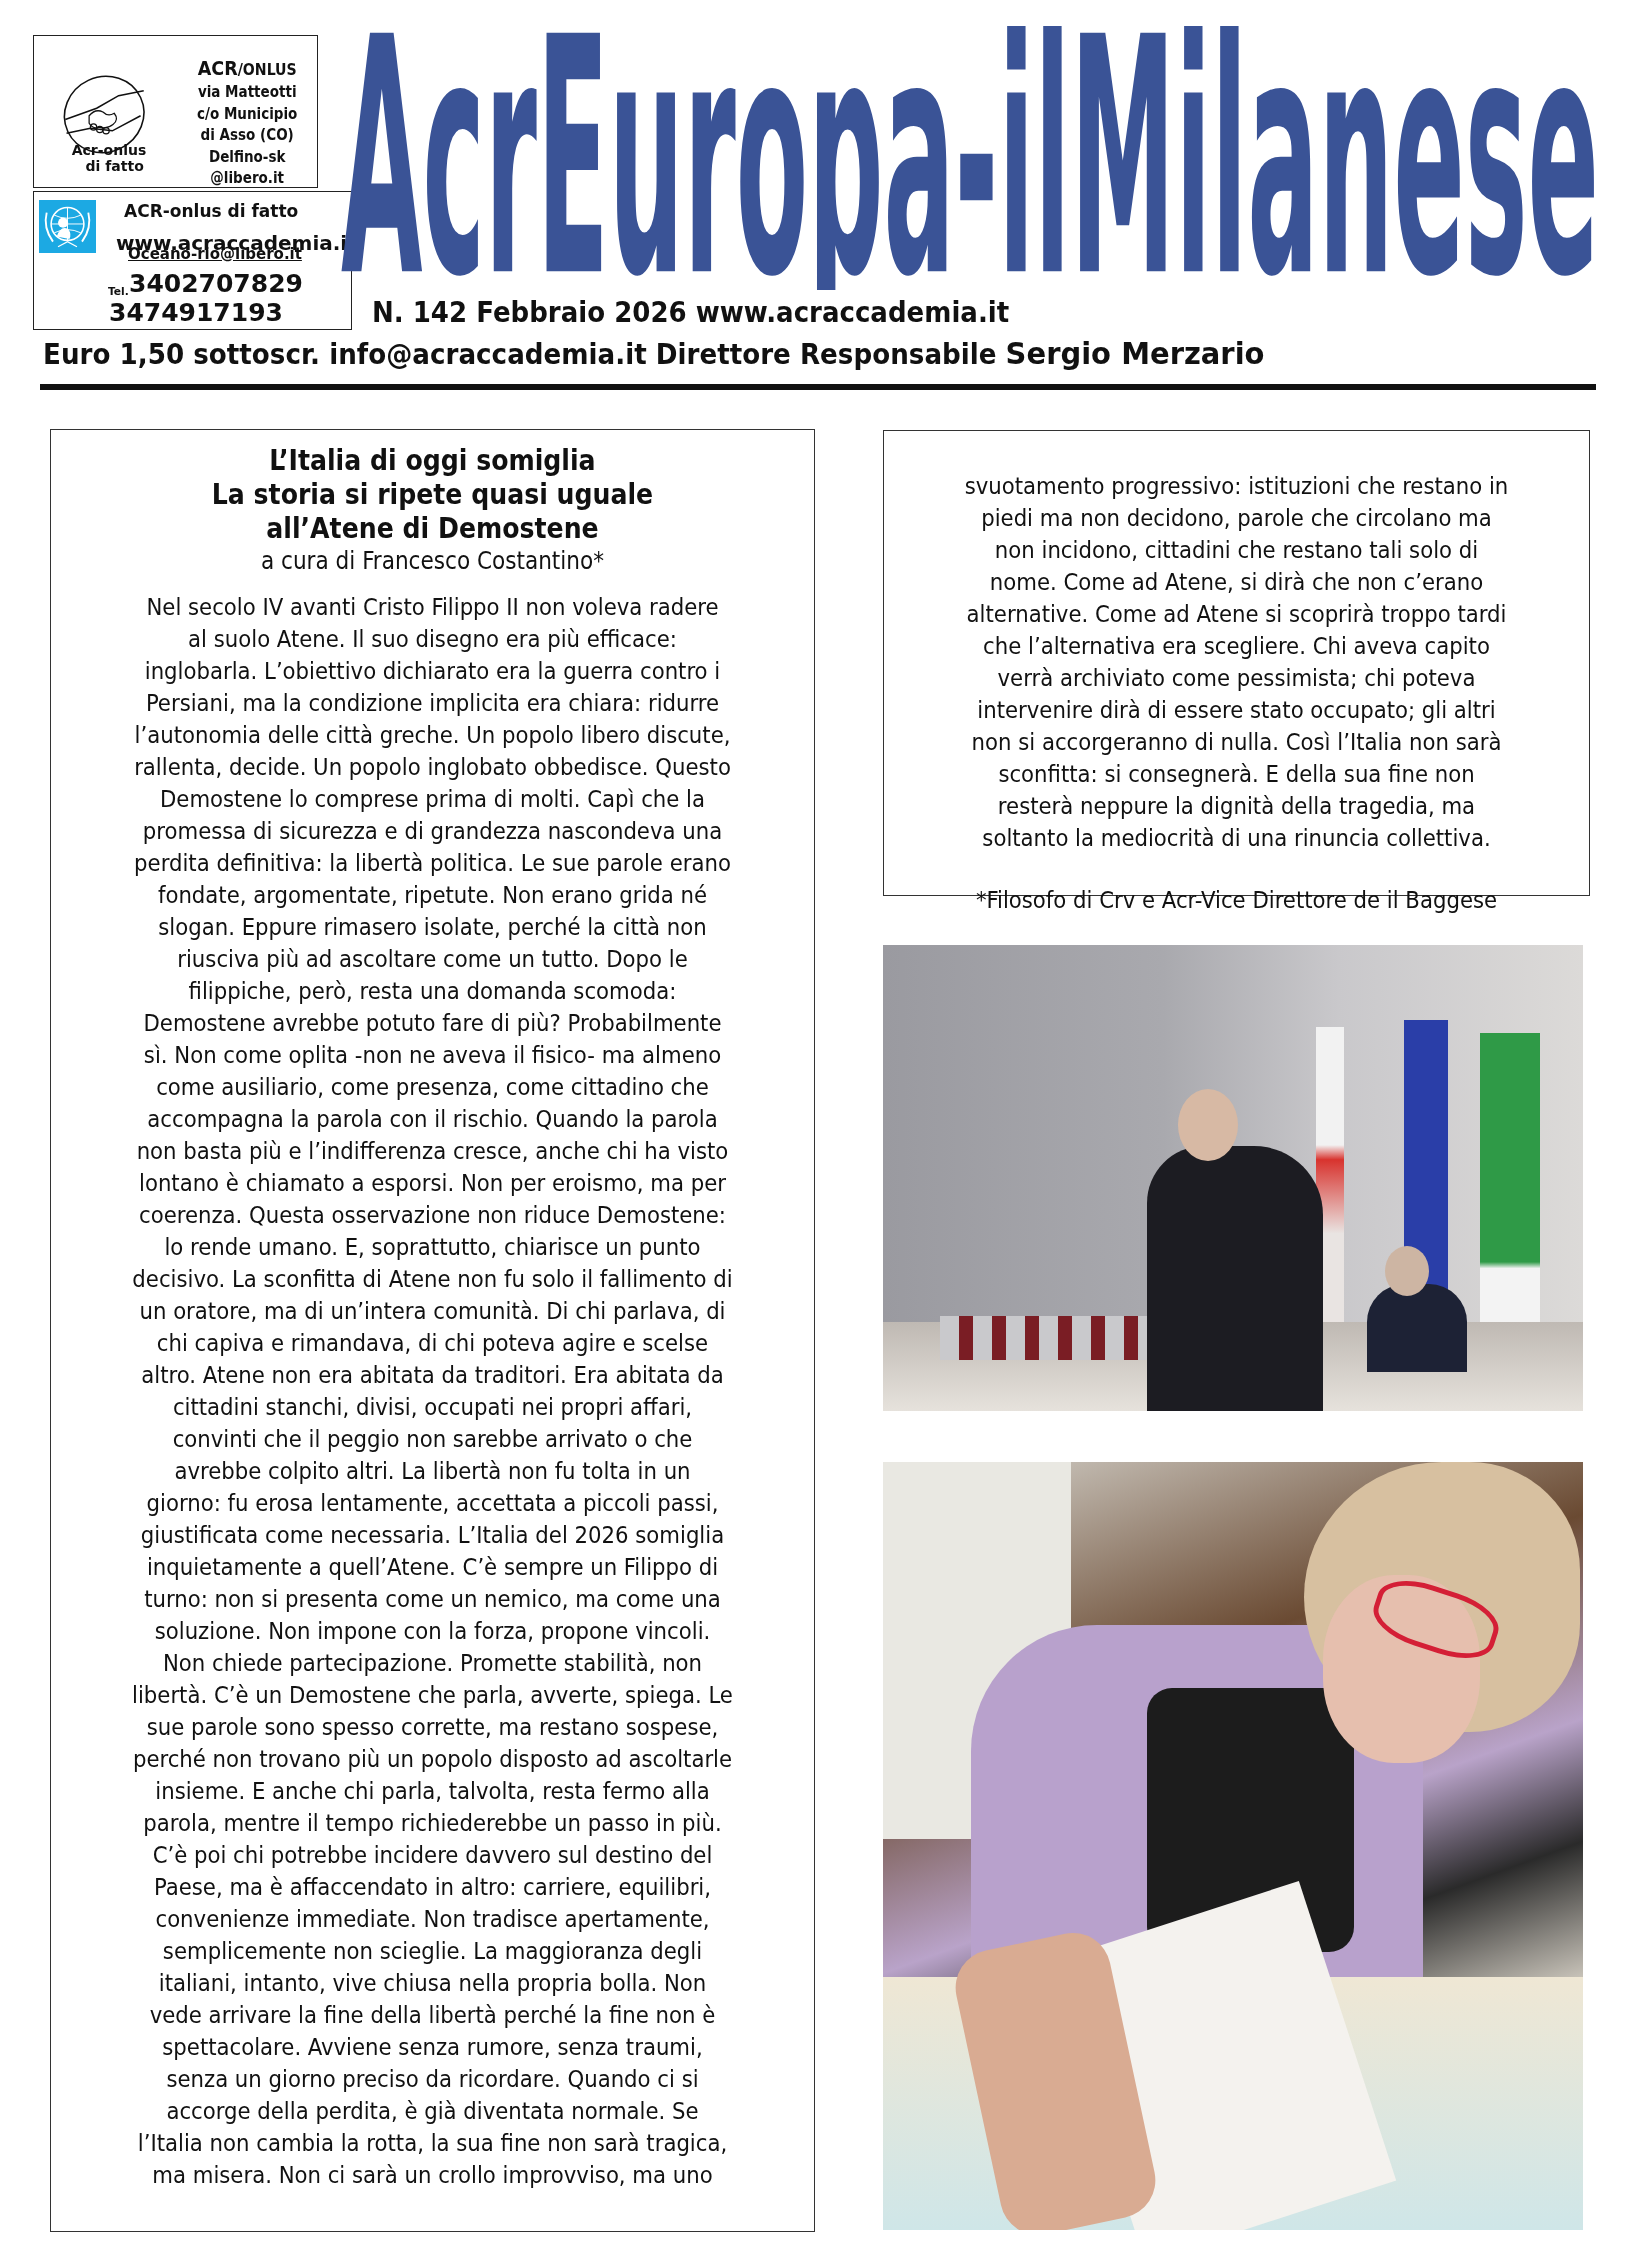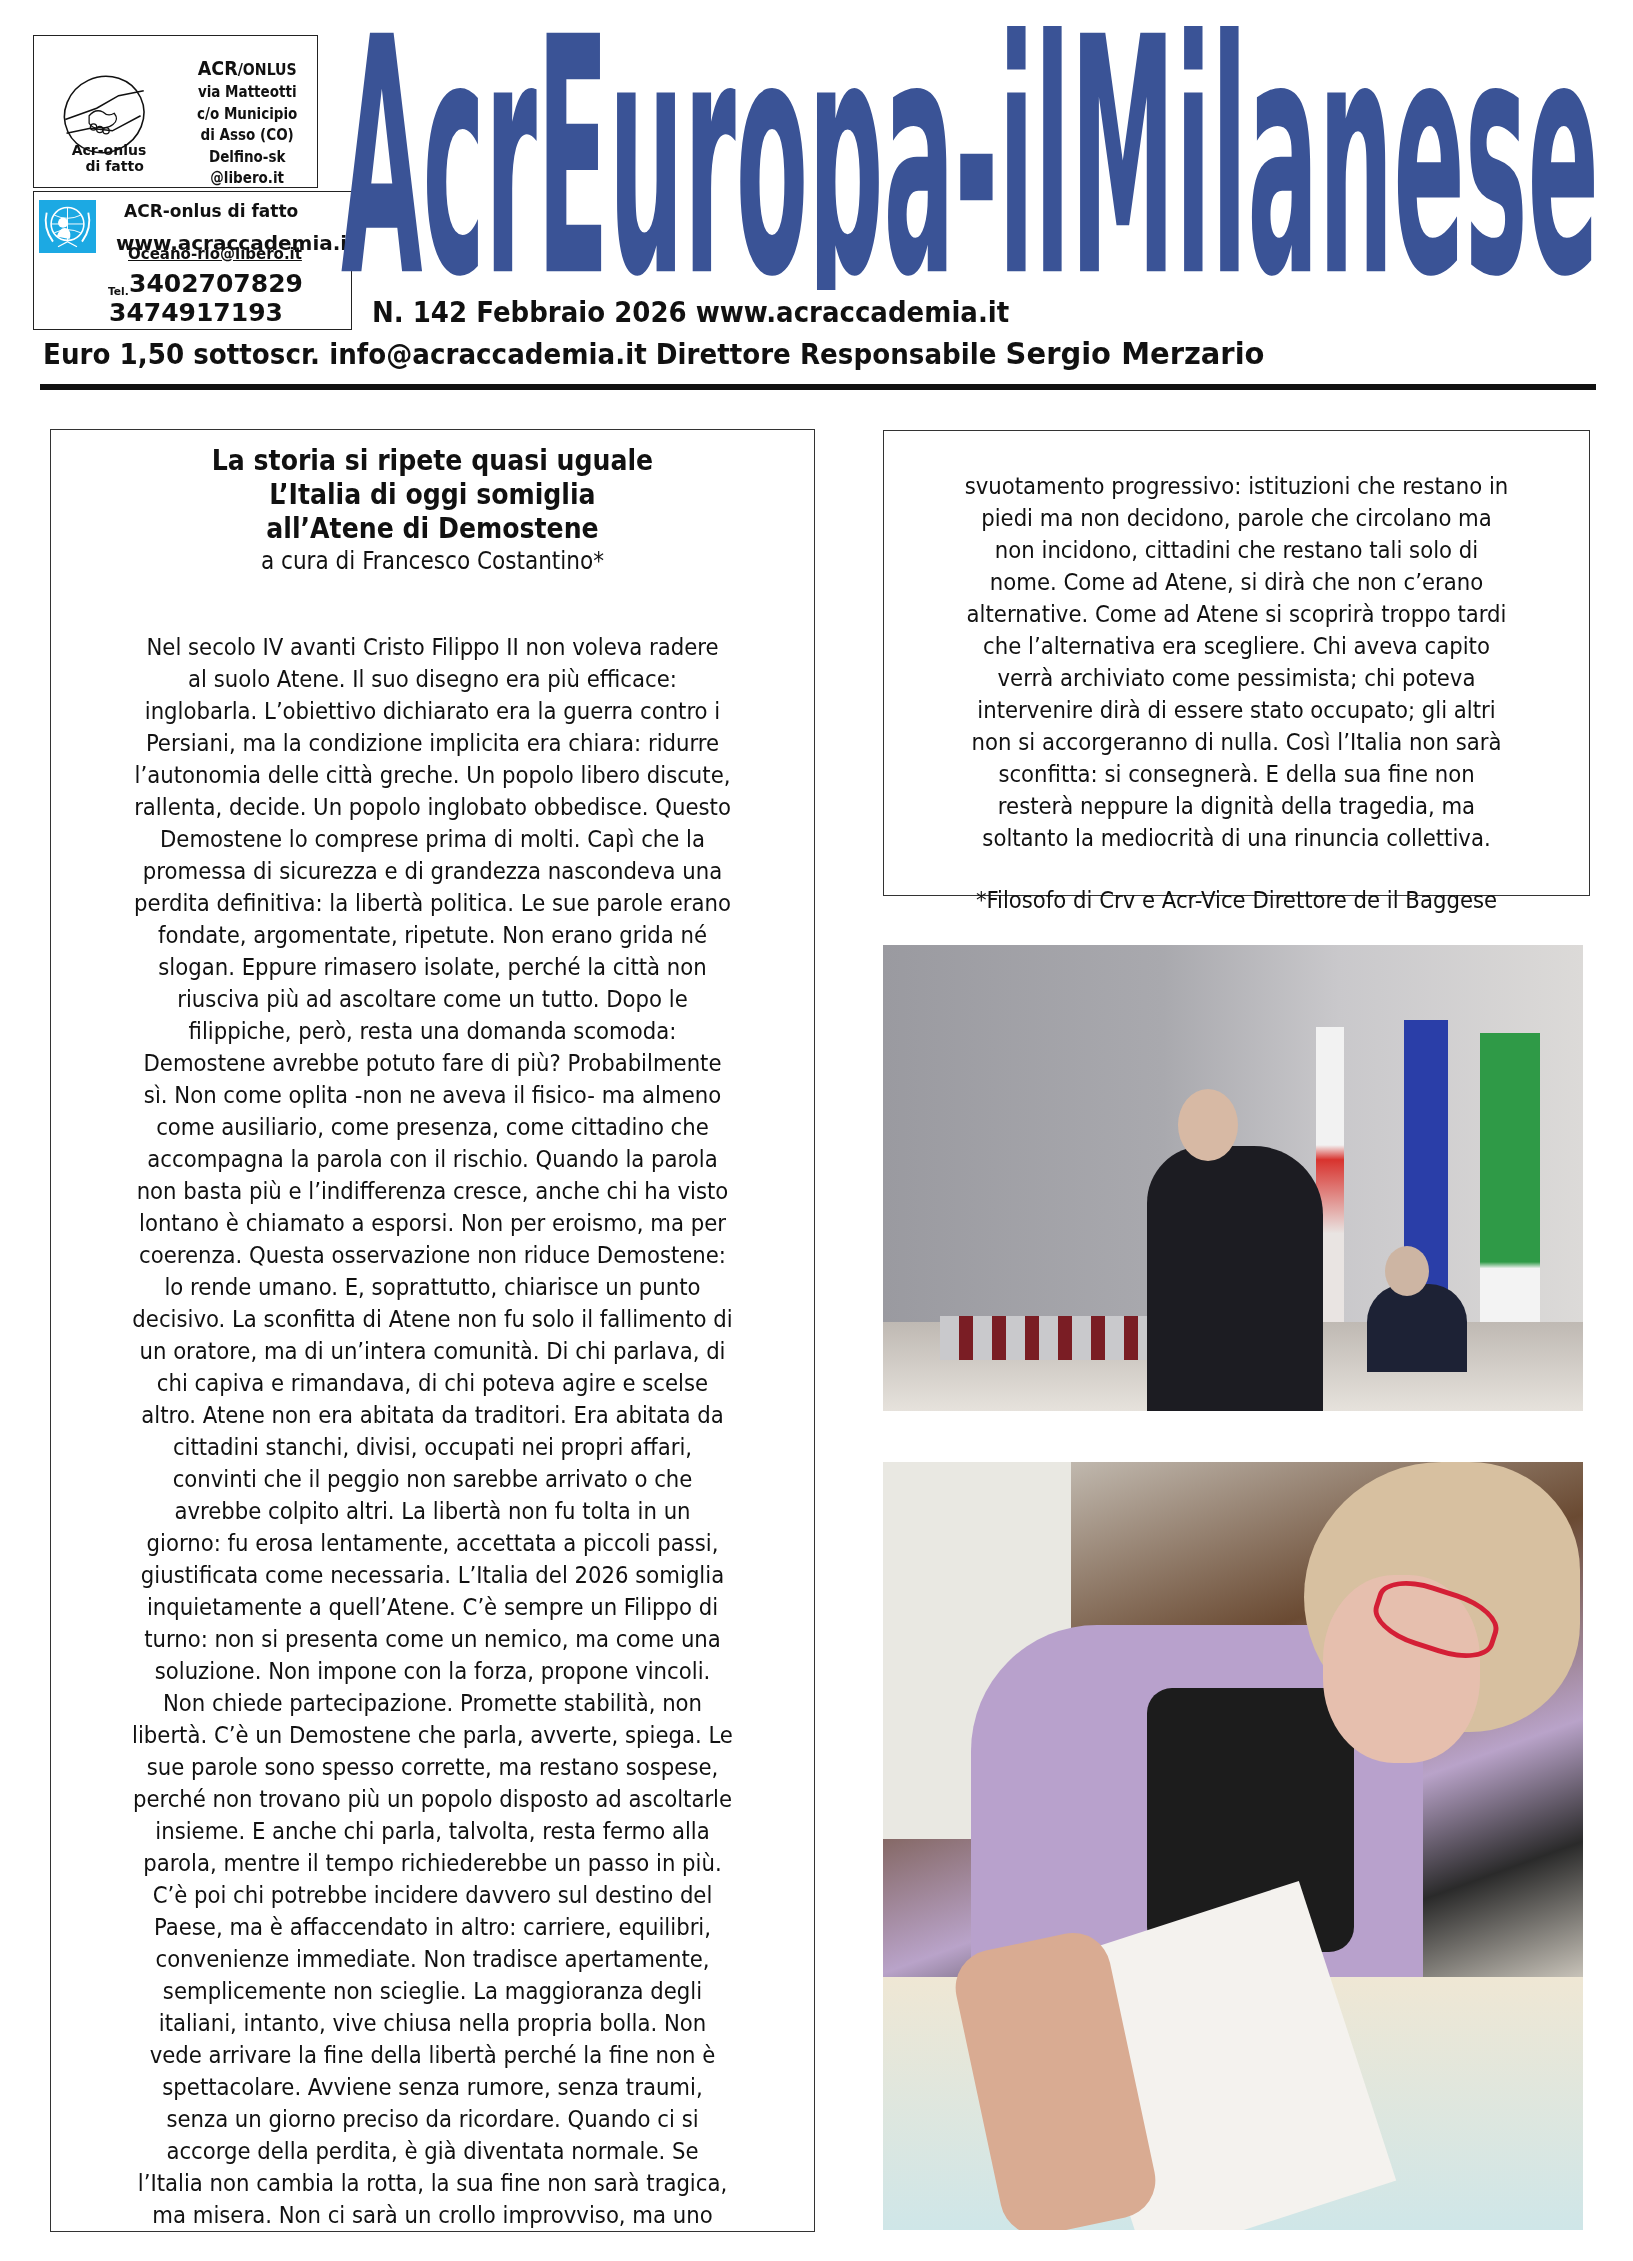--- a/index.html
+++ b/index.html
@@ -39,21 +39,21 @@
 
   
   .article-box { position:absolute; border:1.3px solid #333; box-sizing:border-box; background:#fff; }
   #article-left { left:50px; top:429px; width:765px; height:1803px; }
   #article-right { left:883px; top:430px; width:707px; height:466px; }
 
   .headline { text-align:center; font-weight:bold; font-size:28px; line-height:34px; font-family:"DejaVu Sans Condensed","DejaVu Sans", sans-serif; }
   .byline { text-align:center; font-size:24px; line-height:31px; font-family:"DejaVu Sans Condensed","DejaVu Sans", sans-serif; }
   .body-text { text-align:center; font-size:23.6px; line-height:32px; font-family:"DejaVu Sans Condensed","DejaVu Sans", sans-serif; white-space:pre-line;margin-top:30px; }
   #article-left .inner { position:absolute; left:6.3px; right:6.3px; top:14px; }
-  #article-left .body-text { margin-top:54px; }
+  #article-left .body-text { margin-top:14px; }
   #article-right .inner { position:absolute; left:6.3px; right:6.3px; top:8.8px; }
   #article-right .body-text { line-height:32px; }
   .footnote { text-align:center; font-size:23.6px; line-height:31px; margin-top:31px; font-family:"DejaVu Sans Condensed","DejaVu Sans", sans-serif; }
 
   
   .photo { position:absolute; overflow:hidden; }
   #photo-speaker { left:883px; top:945px; width:700px; height:466px;
     background: linear-gradient(90deg, #9a9aa0 0%, #a9a9ae 40%, #c9c8cb 65%, #dcdad8 100%); }
   #photo-woman { left:883px; top:1462px; width:700px; height:768px;
     background: linear-gradient(160deg, #d9d8d2 0%, #6a4a32 30%, #b9a3c9 50%, #2a2a2a 62%, #e8e2d6 78%, #c6dde0 100%); }
@@ -110,22 +110,22 @@
     <text id="mast-text" x="0" y="390" textLength="2003" lengthAdjust="spacingAndGlyphs" font-family="DejaVu Sans Condensed, DejaVu Sans, sans-serif" font-weight="bold" font-size="520" fill="#3a5396">AcrEuropa-ilMilanese</text>
   </svg>
 </div>
 <div id="issue-line" class="abs">N. 142 Febbraio 2026  www.acraccademia.it</div>
 <div id="sub-line" class="abs"><span>Euro 1,50 sottoscr.  info@acraccademia.it Direttore Responsabile </span><span class="director">Sergio Merzario</span></div>
 <div id="rule" class="abs"></div>
 
 <div id="article-left" class="article-box">
   <div class="inner">
     <div class="headline">
+      <div>L’Italia di oggi somiglia</div>
       <div>La storia si ripete quasi uguale</div>
-      <div>L’Italia di oggi somiglia</div>
       <div>all’Atene di Demostene</div>
     </div>
     <div class="byline">a cura di Francesco Costantino*</div>
     <div class="body-text">Nel secolo IV avanti Cristo Filippo II non voleva radere
 al suolo Atene. Il suo disegno era più efficace:
 inglobarla. L’obiettivo dichiarato era la guerra contro i
 Persiani, ma la condizione implicita era chiara: ridurre
 l’autonomia delle città greche. Un popolo libero discute,
 rallenta, decide. Un popolo inglobato obbedisce. Questo
 Demostene lo comprese prima di molti. Capì che la

